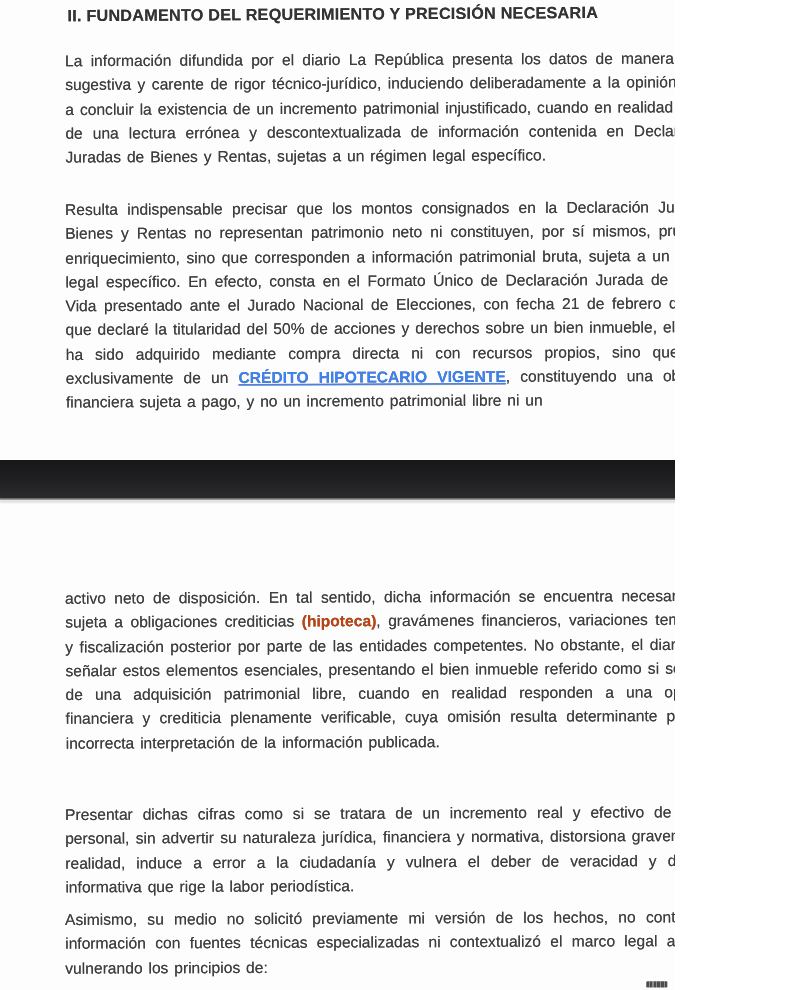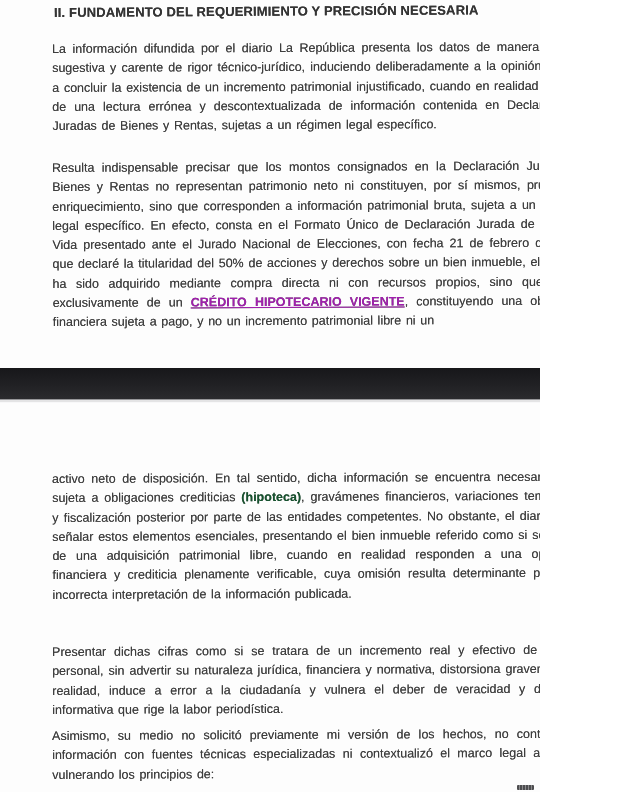--- a/index.html
+++ b/index.html
@@ -49,25 +49,25 @@
     word-spacing: 1.2px;
   }
   .p1 { top: 40px; }
   .p2 { top: 159px; }
   .p3 { top: 470px; }
   .p4 { top: 643px; }
   .p5 { top: 727px; }
   .em-bold-underline {
     font-weight: 700;
     text-decoration: underline;
-    color: #a21caf;
+    color: #3b82f6;
   }
   .em-bold {
     font-weight: 700;
-    color: #14532d;
+    color: #c2410c;
   }
   .redaction {
     position: absolute;
     top: 368px;
     left: 0;
     width: 640px;
     height: 31px;
     background: linear-gradient(180deg, #17171a 0%, #212124 55%, #2b2b2e 100%);
     border-bottom: 1px solid #97979a;
     box-shadow: 0 2px 1px rgba(180,180,182,0.35);

